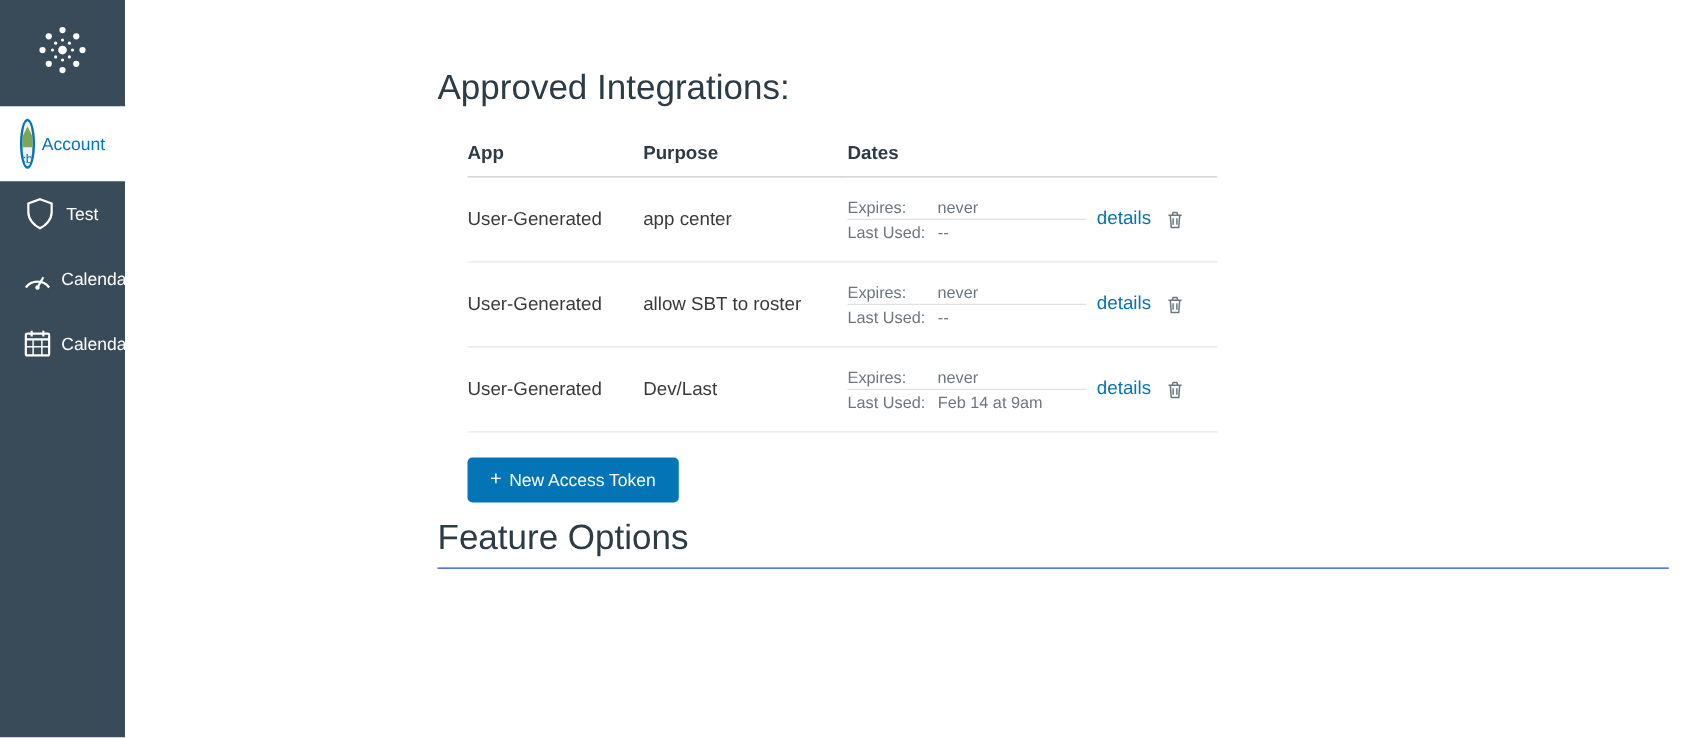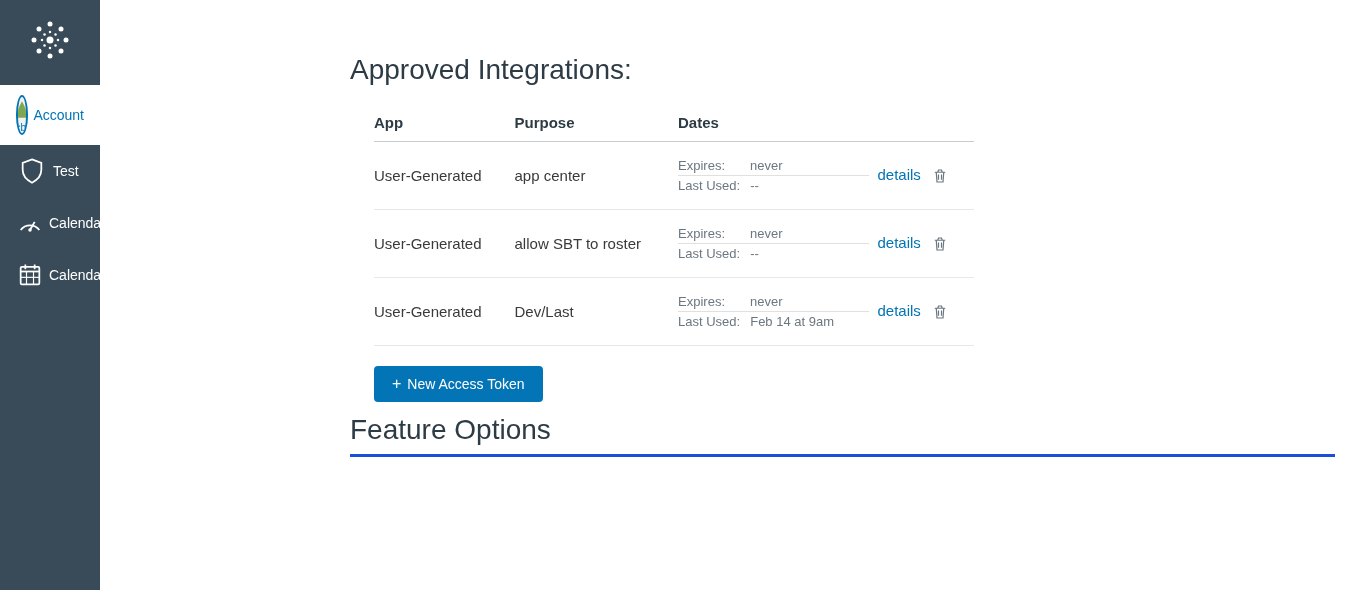--- a/index.html
+++ b/index.html
@@ -73,21 +73,21 @@
       font-weight: 500;
       margin-bottom: 18px;
       color: #2d3b45;
     }
     h2.sub-heading {
       font-size: 28px;
       font-weight: 400;
       margin-top: 12px;
       color: #2d3b45;
       padding-bottom: 8px;
-      border-bottom: 3px solid #1d4ed8;
+      border-bottom: 1px solid #1d4ed8;
     }
     .section { margin-left: 24px; }
     .desc {
       font-size: 15px;
       color: #2d3b45;
       margin-bottom: 18px;
     }
     table {
       border-collapse: collapse;
       width: 600px;

